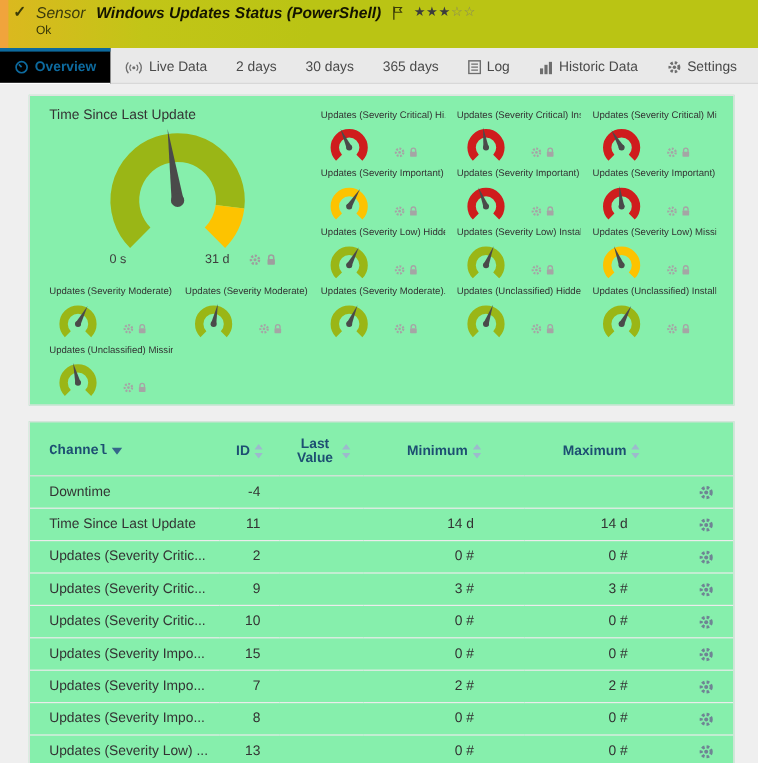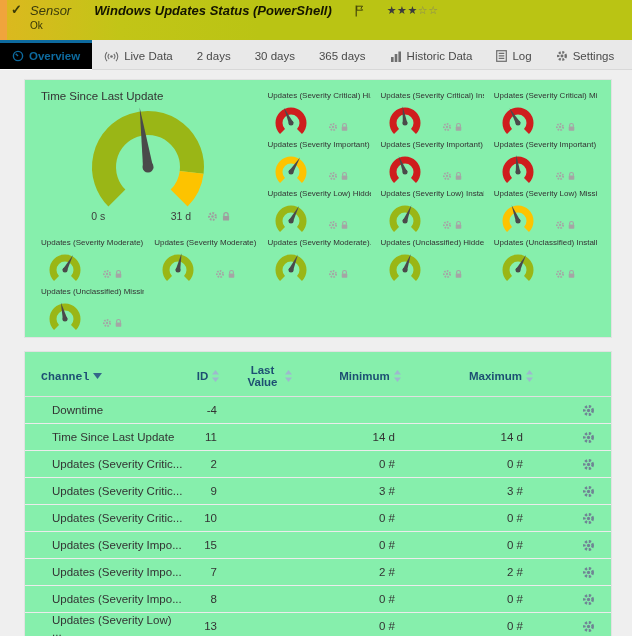--- a/index.html
+++ b/index.html
@@ -3,21 +3,21 @@
 <meta charset="utf-8">
 <style>
   html,body{margin:0;padding:0;background:#efefef;}
   body{width:632px;height:636px;overflow:hidden;font-family:"Liberation Sans",sans-serif;}
 
   
   .top-bar{position:relative;height:40px;background:linear-gradient(90deg,#dcb81f 0,#c2c517 120px,#bac414 260px,#bac414 100%);}
   .top-bar::before{content:"";position:absolute;left:0;top:0;bottom:0;width:7px;background:#f0a43c;}
   .check{position:absolute;left:11px;top:2px;font-size:13px;font-weight:bold;color:#3c3c08;}
   .head-text{padding:3px 0 0 30px;}
-  .sensor-line{display:flex;align-items:center;gap:23px;line-height:15px;}
+  .sensor-line{display:flex;align-items:center;gap:9px;line-height:15px;}
   .kind{font-style:italic;font-size:13px;color:#3a3a0c;}
   .stitle{font-size:13px;font-weight:bold;color:#141400;font-style:italic;}
   .flag{display:flex;align-items:center;}
   .stars{font-size:11px;letter-spacing:.5px;line-height:11px;}
   .stars .filled{color:#3c3c3c;}
   .stars .empty{color:#85855f;}
   .status-line{font-size:10px;color:#343408;margin-top:2px;}
 
   
   .tabs{display:flex;height:29px;background:#e9e9e9;border-bottom:1px solid #d8d8d8;font-size:11.5px;color:#4a4a4a;}
@@ -50,21 +50,21 @@
   
   .panel-table{margin-top:13px;padding-top:6px;}
   table{width:100%;border-collapse:collapse;font-size:11.5px;}
   th{color:#1d4f72;font-weight:bold;padding:6px 0 8px;vertical-align:middle;border-bottom:1px solid #e0e0e0;text-align:center;}
   th .hlab{display:inline-block;vertical-align:middle;}
   th svg{vertical-align:middle;margin-left:4px;}
   th.h-channel{text-align:left;padding-left:16px;font-family:Liberation Mono, monospace;}
   th.h-last .hlab{width:36px;text-align:center;line-height:12px;}
   td{height:26px;padding:0;border-top:1px solid #ececec;color:#333;}
   tbody tr:first-child td{border-top:none;}
-  .c-name{padding-left:27px;}
+  .c-name{padding-left:16px;}
   .c-id{text-align:right;padding-right:16px;}
   .c-last{text-align:center;}
   .c-min,.c-max{text-align:right;padding-right:42px;}
   .c-gear{text-align:center;}
 </style>
 </head>
 <body>
 
 <header class="top-bar">
   <span class="check">✓</span>
@@ -102,33 +102,33 @@
   <div class="tab">
     <span>2 days</span>
   </div>
   <div class="tab">
     <span>30 days</span>
   </div>
   <div class="tab">
     <span>365 days</span>
   </div>
   <div class="tab">
+    <svg width="11" height="12" viewBox="0 0 11 12">
+        <rect x="0.7" y="0.7" width="9.6" height="10.6" fill="none" stroke="currentColor" stroke-width="1.2"></rect>
+        <path d="M2.7 3.4h5.6M2.7 5.9h5.6M2.7 8.4h5.6" stroke="currentColor" stroke-width="1.1"></path>
+      </svg>
+    <span>Log</span>
+  </div>
+  <div class="tab">
     <svg width="12" height="11" viewBox="0 0 12 11">
         <rect x="1" y="6" width="2.6" height="5" fill="currentColor"></rect>
         <rect x="4.7" y="3" width="2.6" height="8" fill="currentColor"></rect>
         <rect x="8.4" y="0.5" width="2.6" height="10.5" fill="currentColor"></rect>
       </svg>
     <span>Historic Data</span>
-  </div>
-  <div class="tab">
-    <svg width="11" height="12" viewBox="0 0 11 12">
-        <rect x="0.7" y="0.7" width="9.6" height="10.6" fill="none" stroke="currentColor" stroke-width="1.2"></rect>
-        <path d="M2.7 3.4h5.6M2.7 5.9h5.6M2.7 8.4h5.6" stroke="currentColor" stroke-width="1.1"></path>
-      </svg>
-    <span>Log</span>
   </div>
   <div class="tab">
     <svg width="12" height="12" viewBox="0 0 14 14">
         <circle cx="7" cy="7" r="4.4" fill="none" stroke="currentColor" stroke-width="2.8" stroke-dasharray="2.3 1.8"></circle>
         <circle cx="7" cy="7" r="1.7" fill="currentColor"></circle>
       </svg>
     <span>Settings</span>
   </div>
 </nav>
 

